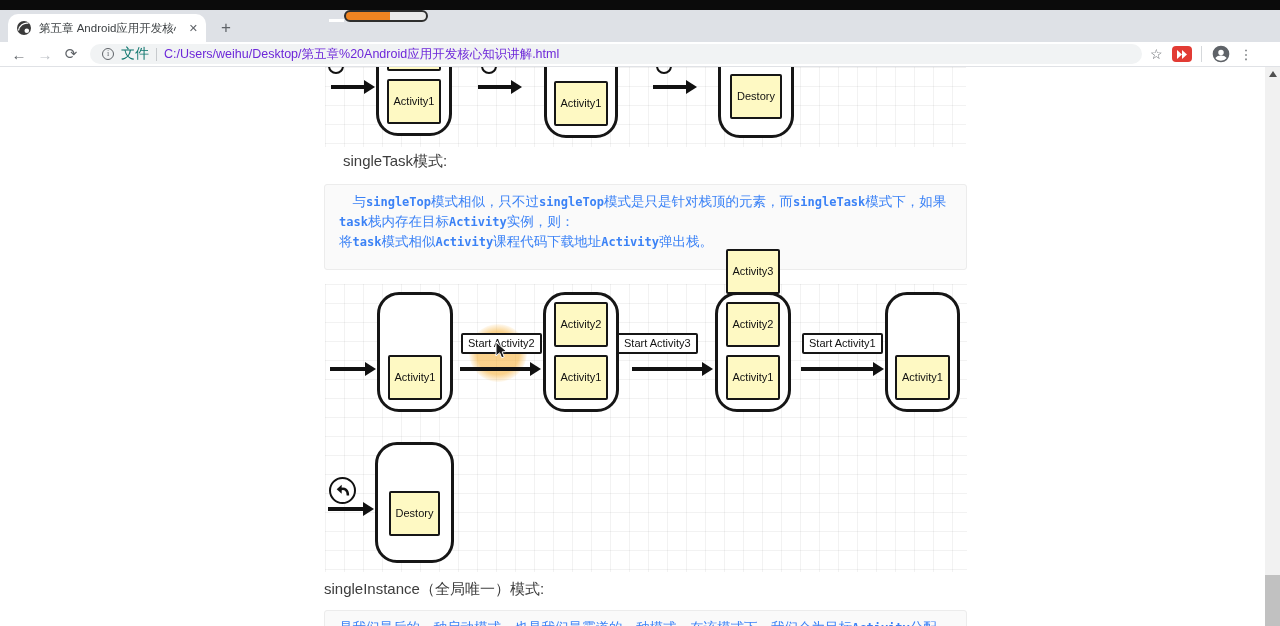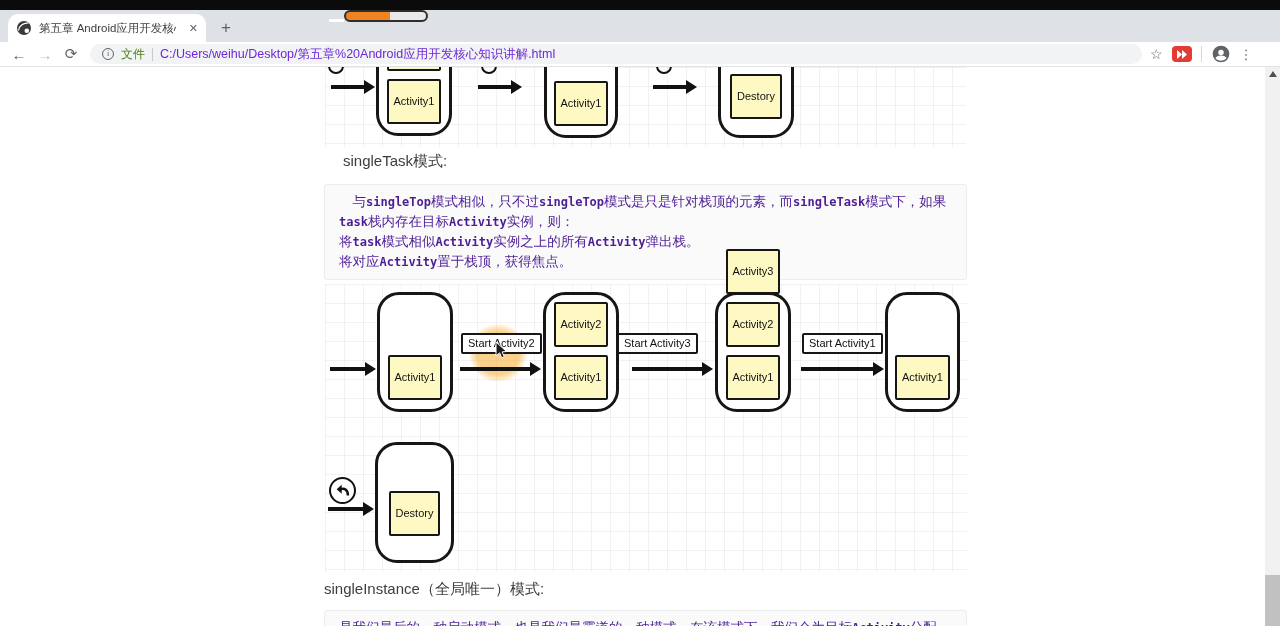--- a/index.html
+++ b/index.html
@@ -20,21 +20,21 @@
             font-size:17px; line-height:19px; text-align:center; }
 
   .toolbar { position:absolute; left:0; top:42px; width:1280px; height:25px; background:#fff;
              border-bottom:1px solid #e0e2e6; display:flex; align-items:center; }
   .nav-ic { color:#5f6368; font-size:15px; width:26px; text-align:center; }
   .nav-ic.dim { color:#bdc1c6; }
   .addr { height:20px; flex:0 0 auto; width:1052px; margin-left:6px; background:#f1f3f4; border-radius:11px;
           display:flex; align-items:center; padding:0 12px; gap:7px; }
   .info-circle { width:12px; height:12px; border:1.4px solid #5f6368; border-radius:50%;
                  font-size:8px; color:#5f6368; text-align:center; line-height:9px; font-family:"Liberation Serif",serif; }
-  .scheme { font-size:12px; color:#4d7c0f; }
+  .scheme { font-size:14px; color:#0f766e; }
   .addr-sep { width:1px; height:13px; background:#c7cacd; }
   .url { font-size:12.5px; color:#6d28d9; white-space:nowrap; overflow:hidden; }
   .tb-right { display:flex; align-items:center; margin-left:8px; gap:9px; }
   .star { font-size:14px; color:#5f6368; }
   .ext-red { width:20px; height:16px; background:#e23b34; border-radius:4px; display:flex; align-items:center; justify-content:center; }
   .tb-sep { width:1px; height:16px; background:#d5d8db; }
   .dots { color:#5f6368; font-size:13px; letter-spacing:0; line-height:1; }
 
   
   .page { position:absolute; left:0; top:67px; width:1280px; height:559px; background:#fff; overflow:hidden; }
@@ -58,21 +58,21 @@
   .arc { position:absolute; width:16px; height:16px; border:2.5px solid #111; border-radius:50%; background:transparent; }
   .back-circle { position:absolute; width:27px; height:27px; border:2.6px solid #111; border-radius:50%;
                  display:flex; align-items:center; justify-content:center; background:#fff; }
 
   .hl { position:absolute; width:58px; height:58px; border-radius:50%;
         background:radial-gradient(circle, rgba(246,172,44,0.55) 0 52%, rgba(246,172,44,0) 73%); }
   .cursor { position:absolute; width:17px; height:20px; }
 
   .h2 { position:absolute; font-size:15px; color:#3d3d3d; }
   .notebox { position:absolute; width:643px; background:#fafafa; border:1px solid #ececec; border-radius:3px;
-             padding:7px 14px; font-family:"Liberation Serif", serif; font-size:13.5px; color:#4c1d95; line-height:19px; }
+             padding:7px 14px; font-family:"Liberation Serif", serif; font-size:13.5px; color:#3b82f6; line-height:19px; }
   .notebox .code { font-family:"DejaVu Sans Mono", monospace; font-weight:bold; font-size:12px; }
 
   
   .sb-track { position:absolute; right:0; top:0; width:15px; height:559px; background:#f1f1f1; }
   .sb-up { position:absolute; top:4px; left:4px; width:0; height:0;
            border-left:4px solid transparent; border-right:4px solid transparent; border-bottom:6px solid #505050; }
   .sb-thumb { position:absolute; left:0; top:508px; width:15px; height:51px; background:#c1c1c1; }
 
   
   .ov-text { position:absolute; left:370px; top:6px; z-index:60; font-size:32px; font-weight:800;
@@ -149,22 +149,21 @@
       <span class="arr" style="left:328px;top:18px;width:34px;"></span>
       <div class="stack" style="left:393px;top:-70px;width:76px;height:141px;justify-content:flex-start;padding-top:74px;">
         <span class="abox">Destory</span>
       </div>
     </div>
 
     <div class="h2" style="left:324px;top:85px;margin-left:19px;">singleTask模式:</div>
 
     <div class="notebox" style="left:324px;top:117px;min-height:86px;">
       <div><span>　与</span><span class="code">singleTop</span><span>模式相似，只不过</span><span class="code">singleTop</span><span>模式是只是针对栈顶的元素，而</span><span class="code">singleTask</span><span>模式下，如果</span><span class="code">task</span><span>栈内存在目标</span><span class="code">Activity</span><span>实例，则：</span></div>
-      <div><span>将</span><span class="code">task</span><span>模式相似</span><span class="code">Activity</span><span>实例之上的所有</span><span class="code">Activity</span><span>弹出栈。</span></div>
-      <div><span>将对应</span><span class="code">Activity</span><span>置于栈顶，获得焦点。</span></div>
+      <div><span>将</span><span class="code">task</span><span>模式相似</span><span class="code">Activity</span><span>课程代码下载地址</span><span class="code">Activity</span><span>弹出栈。</span></div>
     </div>
 
     <div class="grid" style="position:absolute;left:325px;top:217px;width:642px;height:288px;">
 
       <span class="arr" style="left:5px;top:83px;width:36px;"></span>
       <div class="stack bottom" style="left:52px;top:8px;width:76px;height:120px;">
         <span class="abox">Activity1</span>
       </div>
 
       <span class="hl" style="left:144px;top:40px;"></span>

